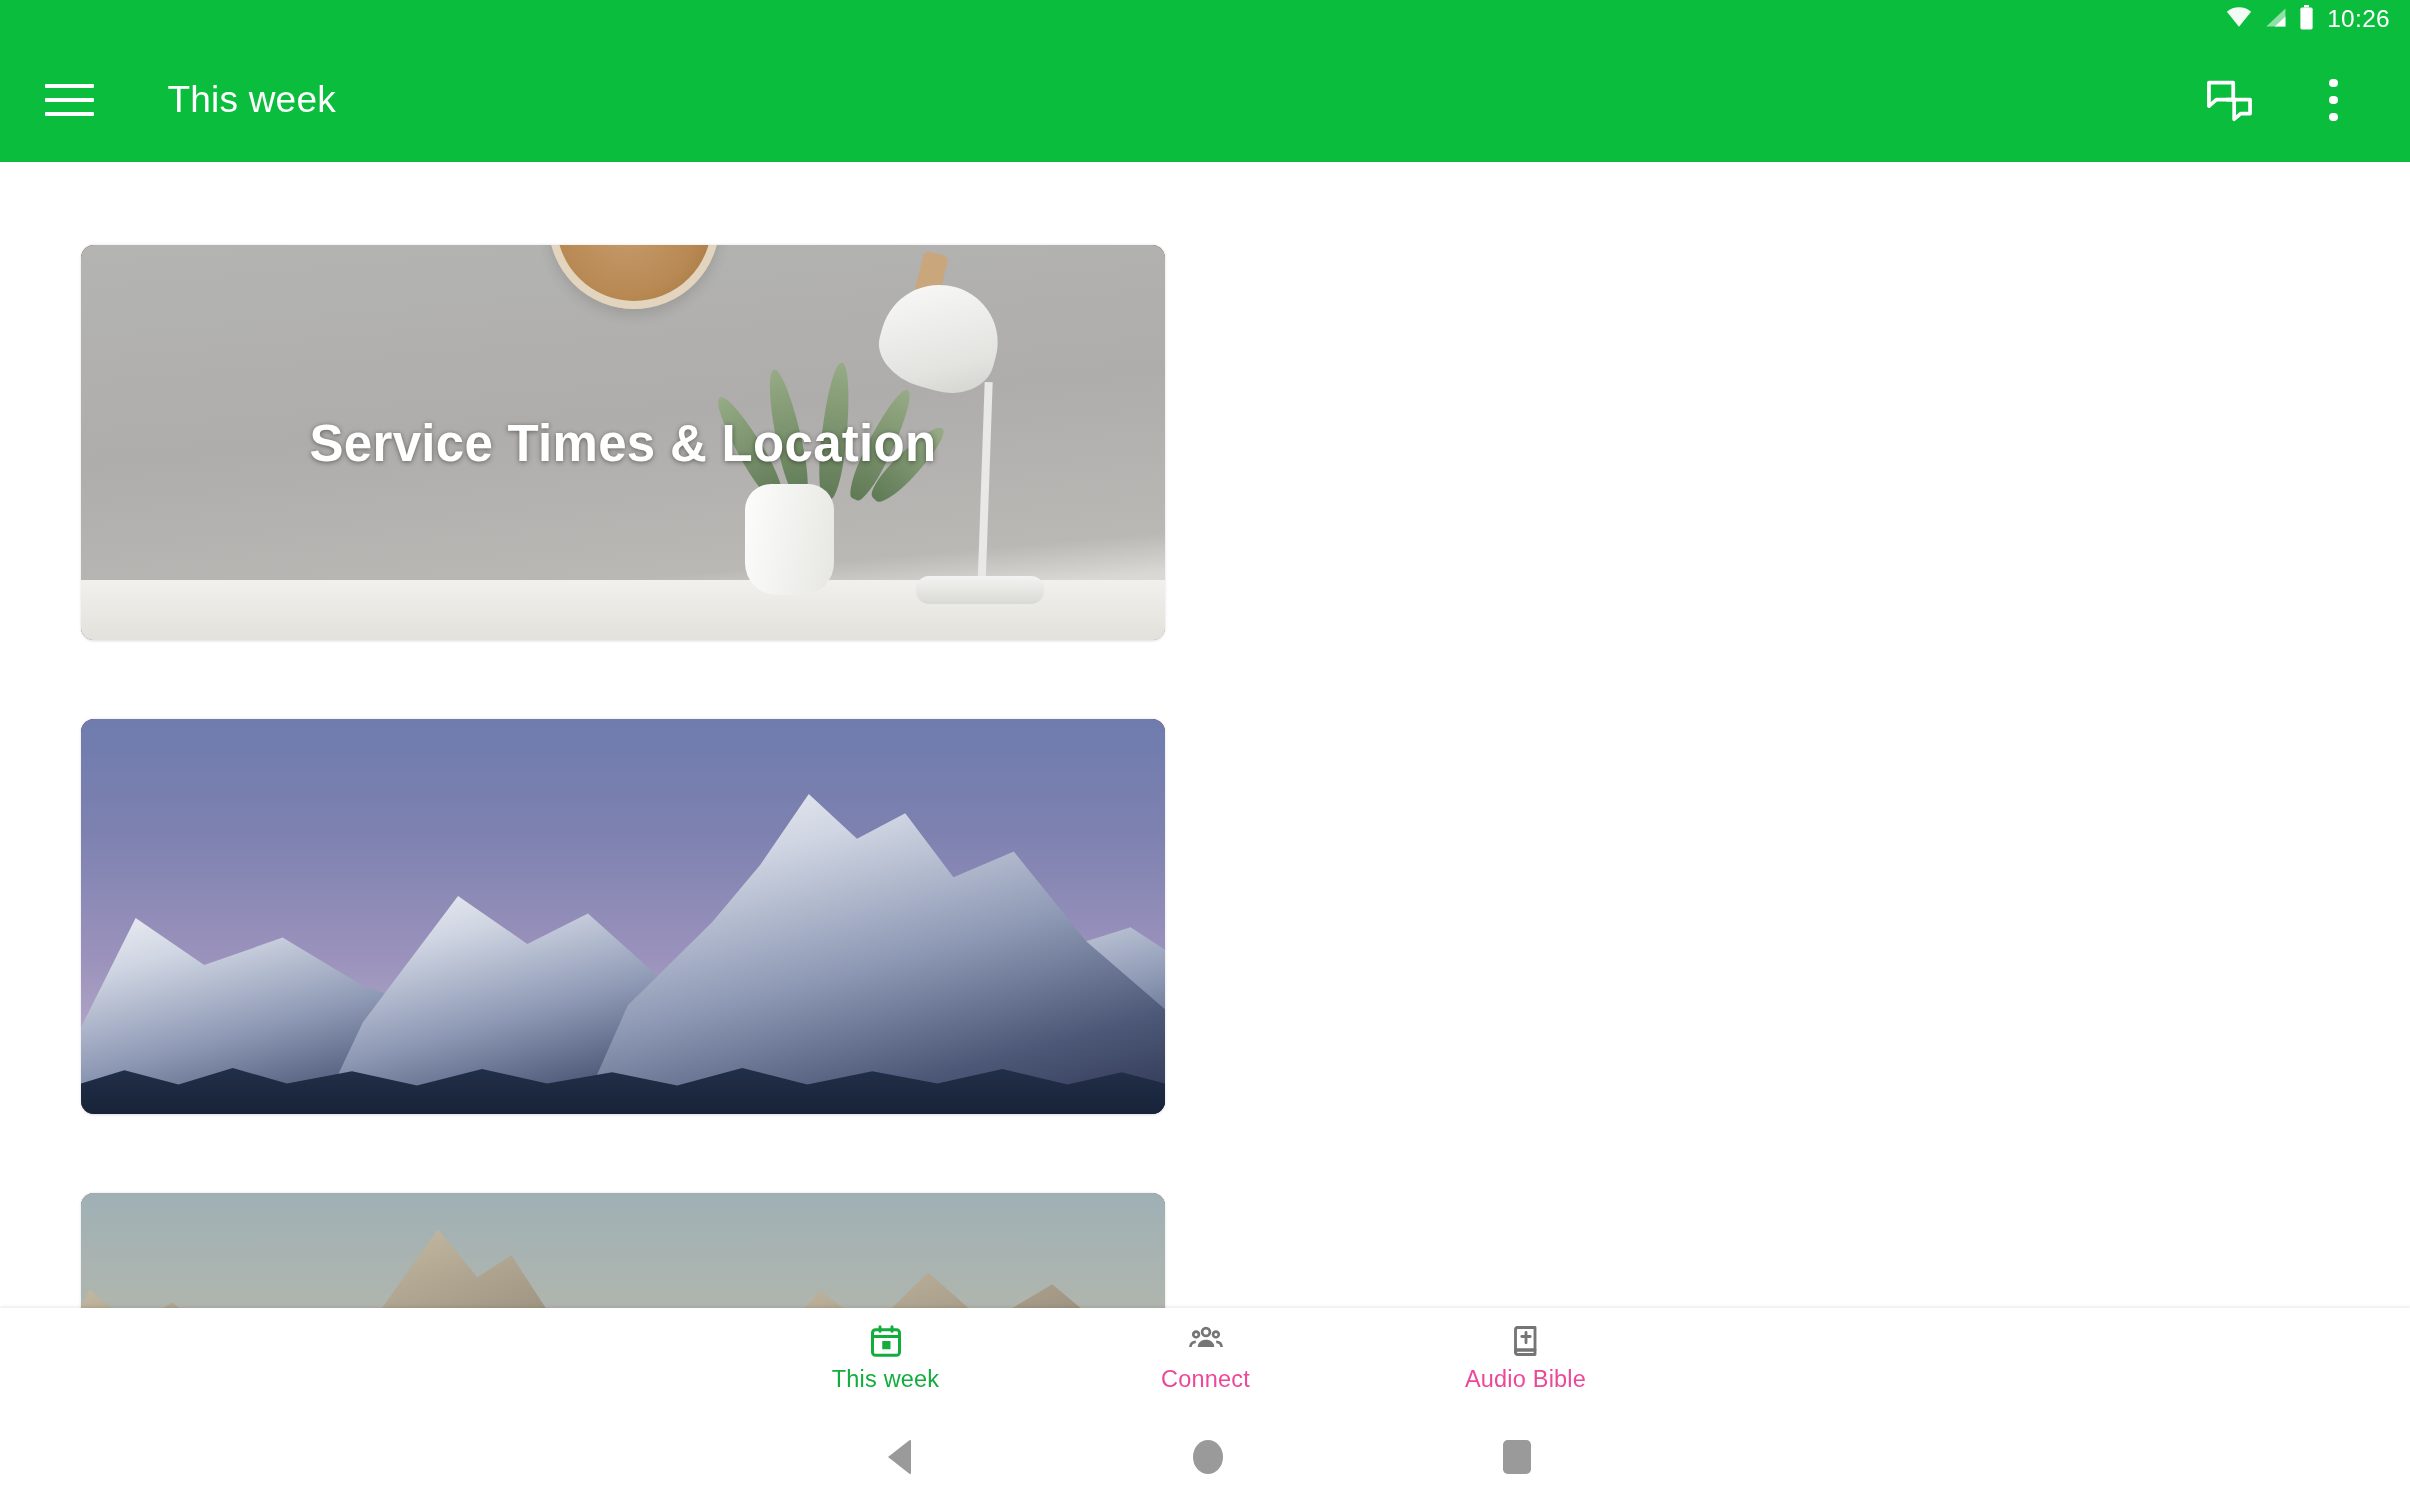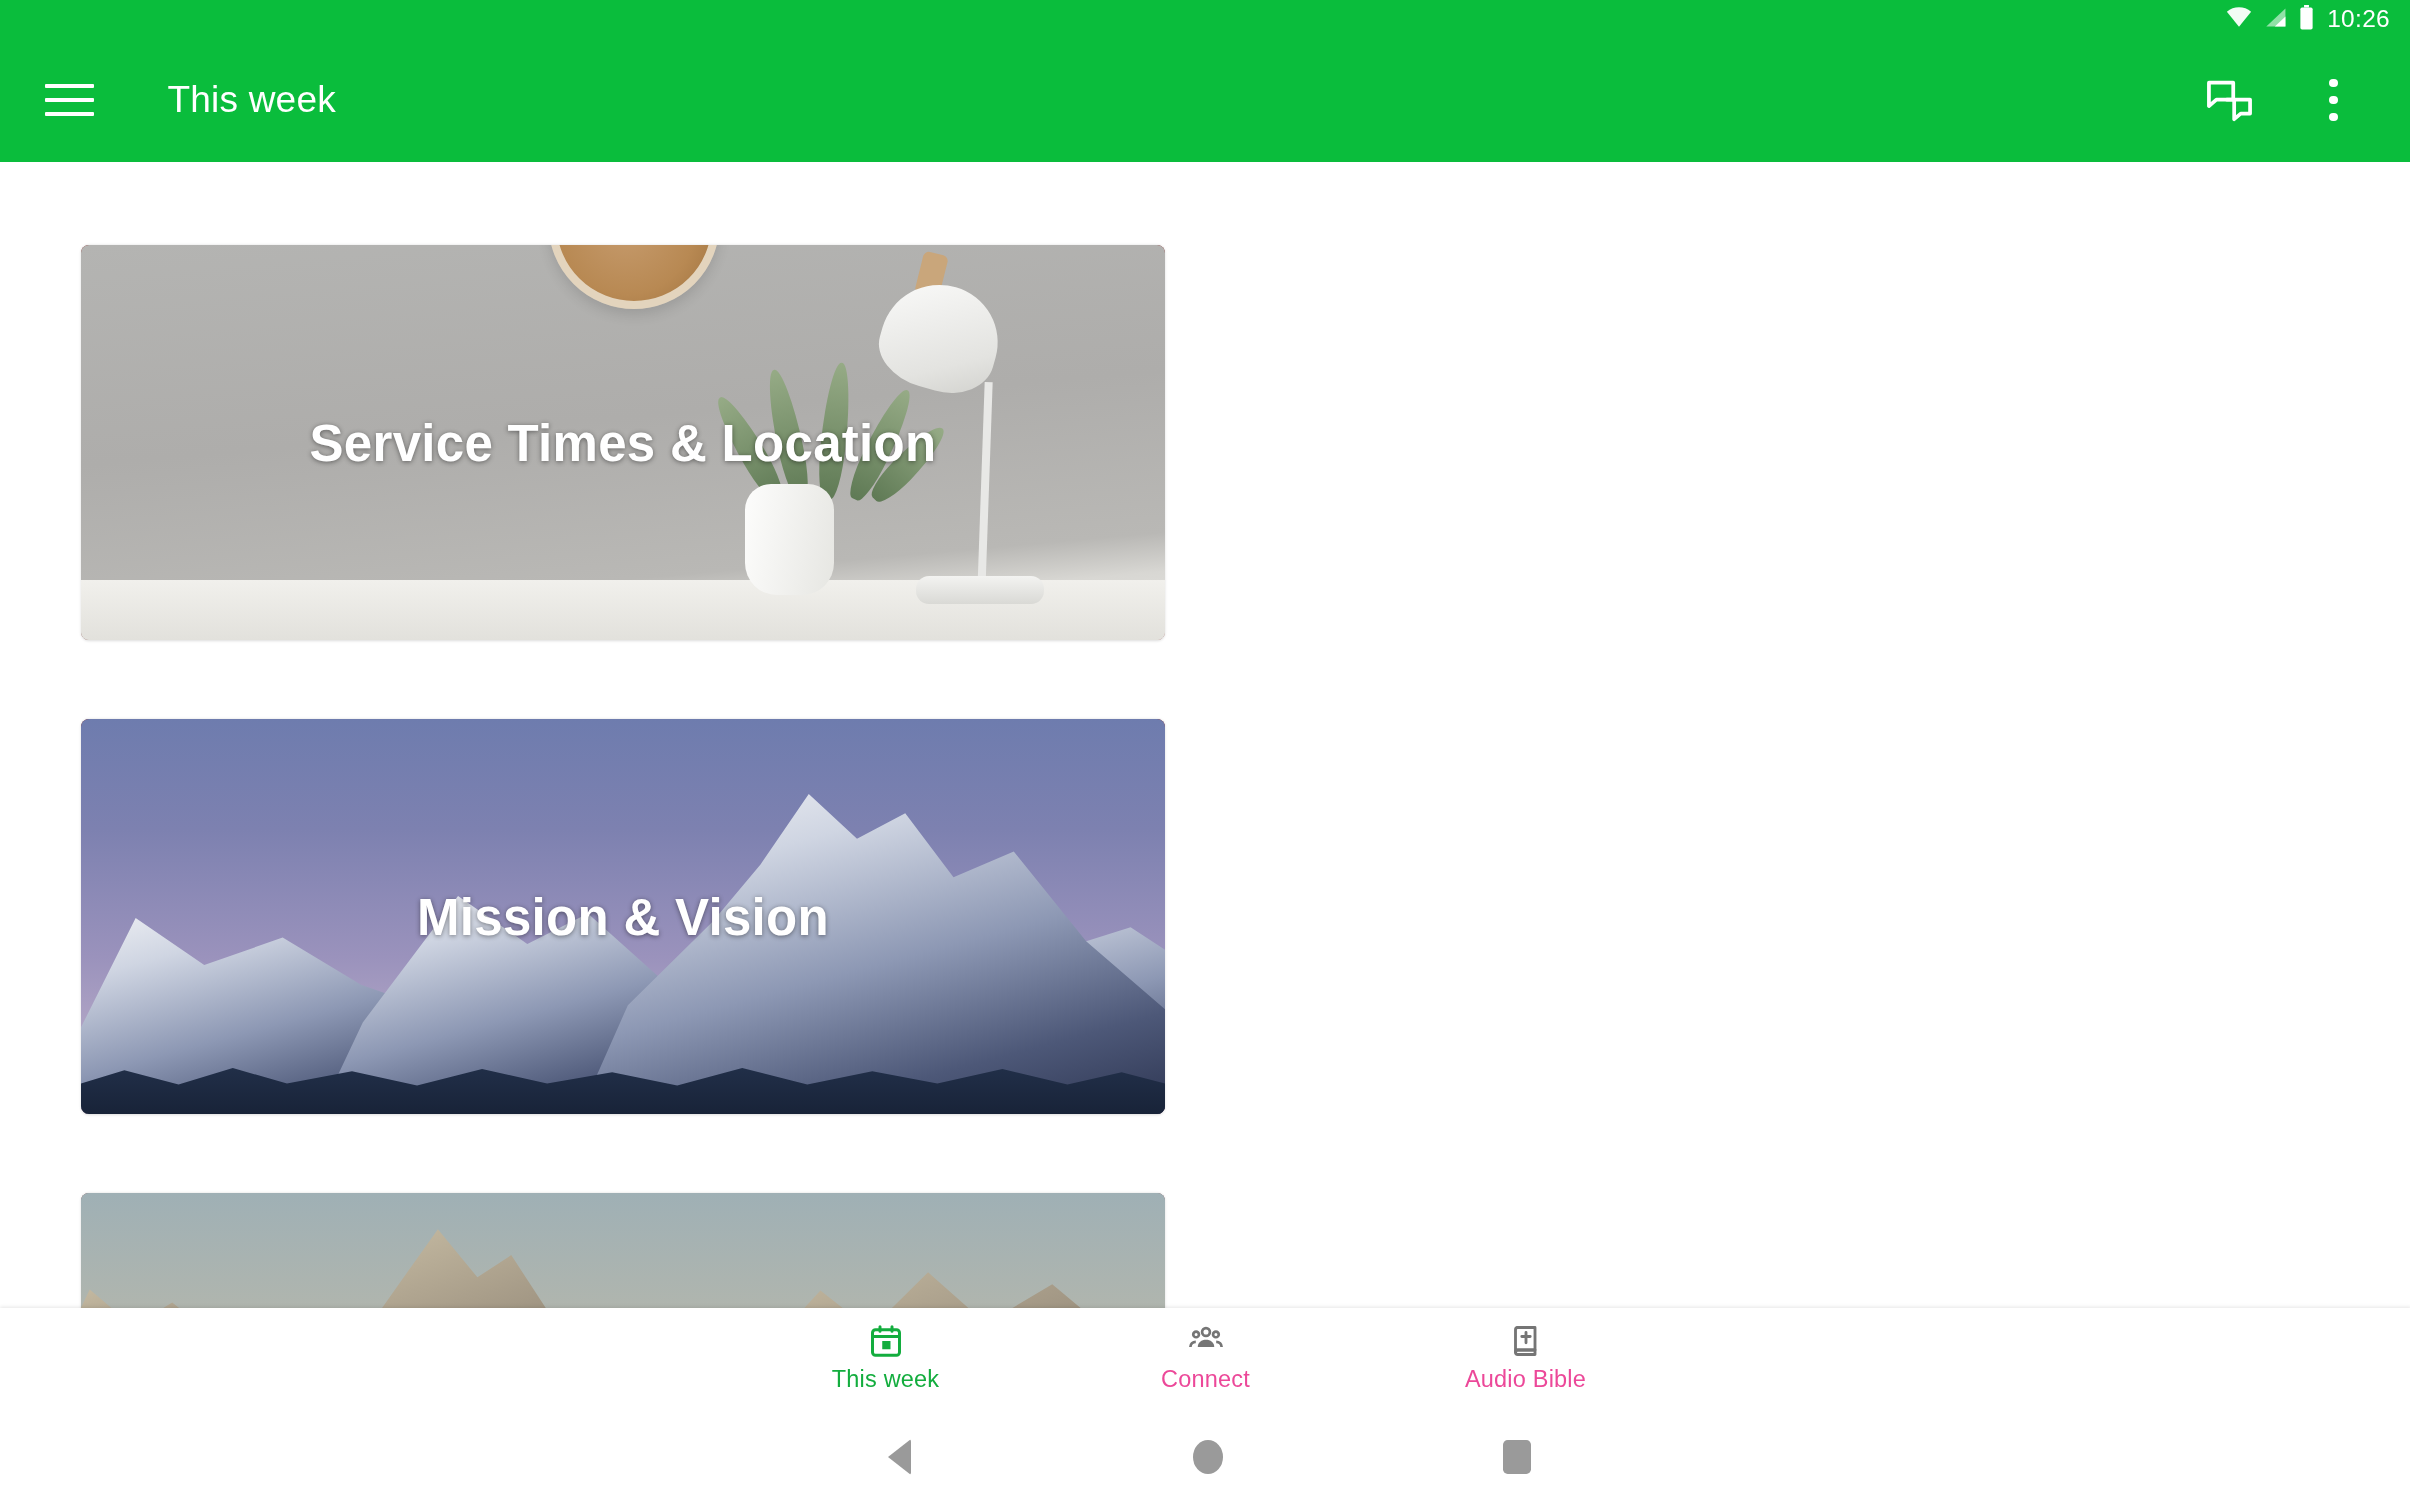--- a/index.html
+++ b/index.html
@@ -57,21 +57,21 @@
     width: 2411px; height: 1147px;
     background: #ffffff; overflow: hidden;
   }
   .grid {
     position: absolute; top: 83px; left: 81px;
     width: 2249px;
     display: flex; flex-wrap: wrap; gap: 79px 82px;
   }
   .card {
     width: 1084px; height: 395px;
-    border-radius: 8px; overflow: hidden;
+    border-radius: 13px; overflow: hidden;
     position: relative; cursor: pointer;
     box-shadow: 0 0.9px 2.8px rgba(0,0,0,.14);
     background: #7f1d1d;
   }
   .card-title {
     position: absolute; left: 0; right: 0; top: 50%;
     transform: translateY(-50%);
     text-align: center;
     color: #ffffff; font-size: 51px; font-weight: 700;
     text-shadow: 0 1.9px 5.6px rgba(0,0,0,.45);
@@ -272,21 +272,20 @@
     </div>
 
     <div class="card">
       <div class="card-art art-mountain">
         <div class="peak left"></div>
         <div class="peak mid"></div>
         <div class="peak right"></div>
         <div class="peak main"></div>
         <div class="treeline"></div>
       </div>
-      <div class="card-title">Mission &amp; Vision</div>
     </div>
 
     <div class="card">
       <div class="card-art art-desert">
         <div class="d-sky"></div>
 
         <div class="d-rock r2"></div>
 
         <div class="d-rock r1"></div>
         <div class="d-rock r3"></div>

